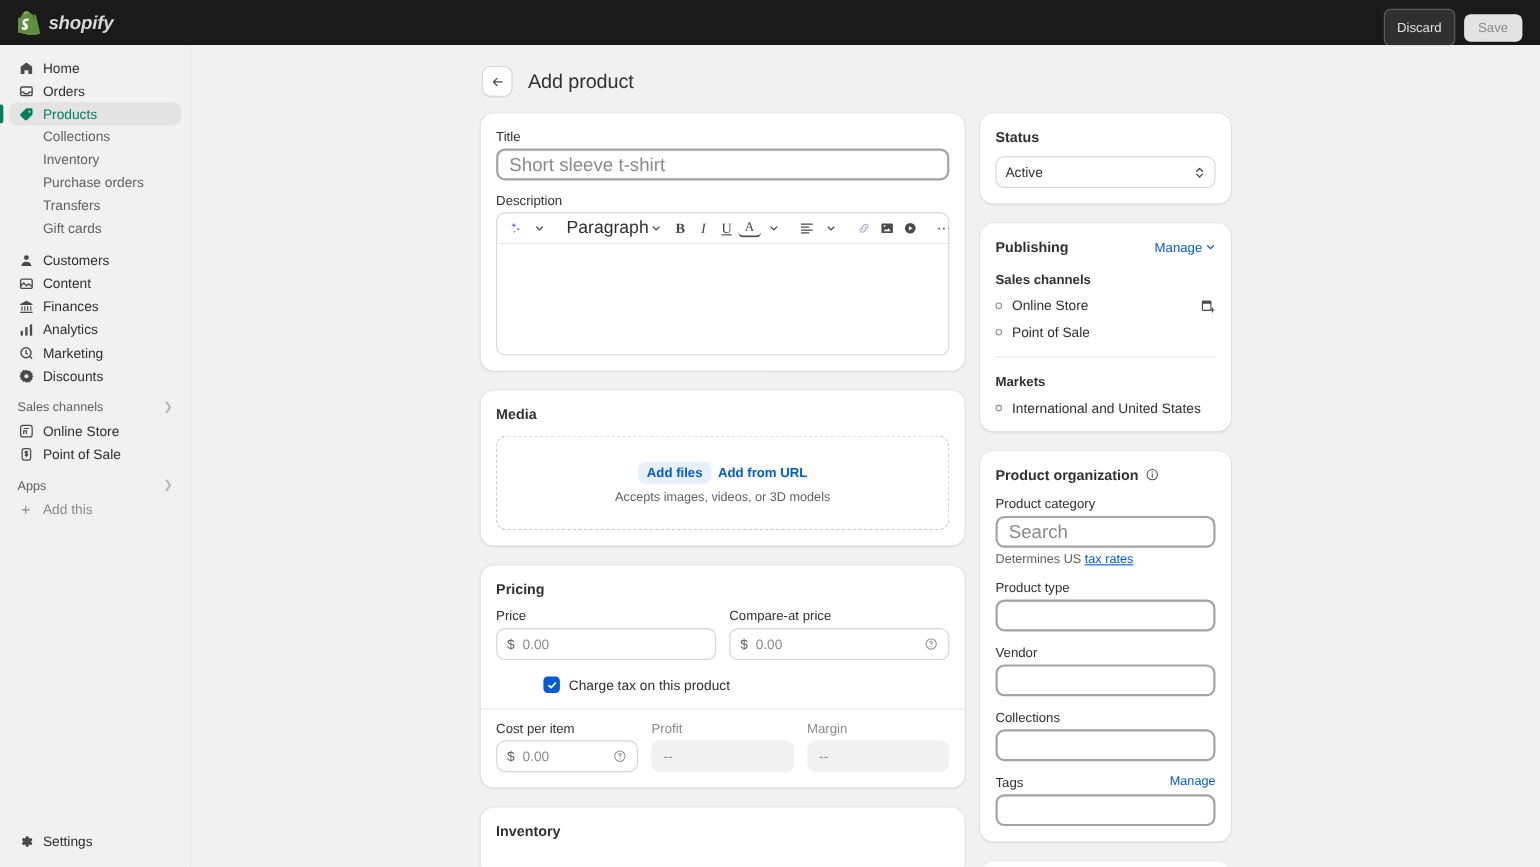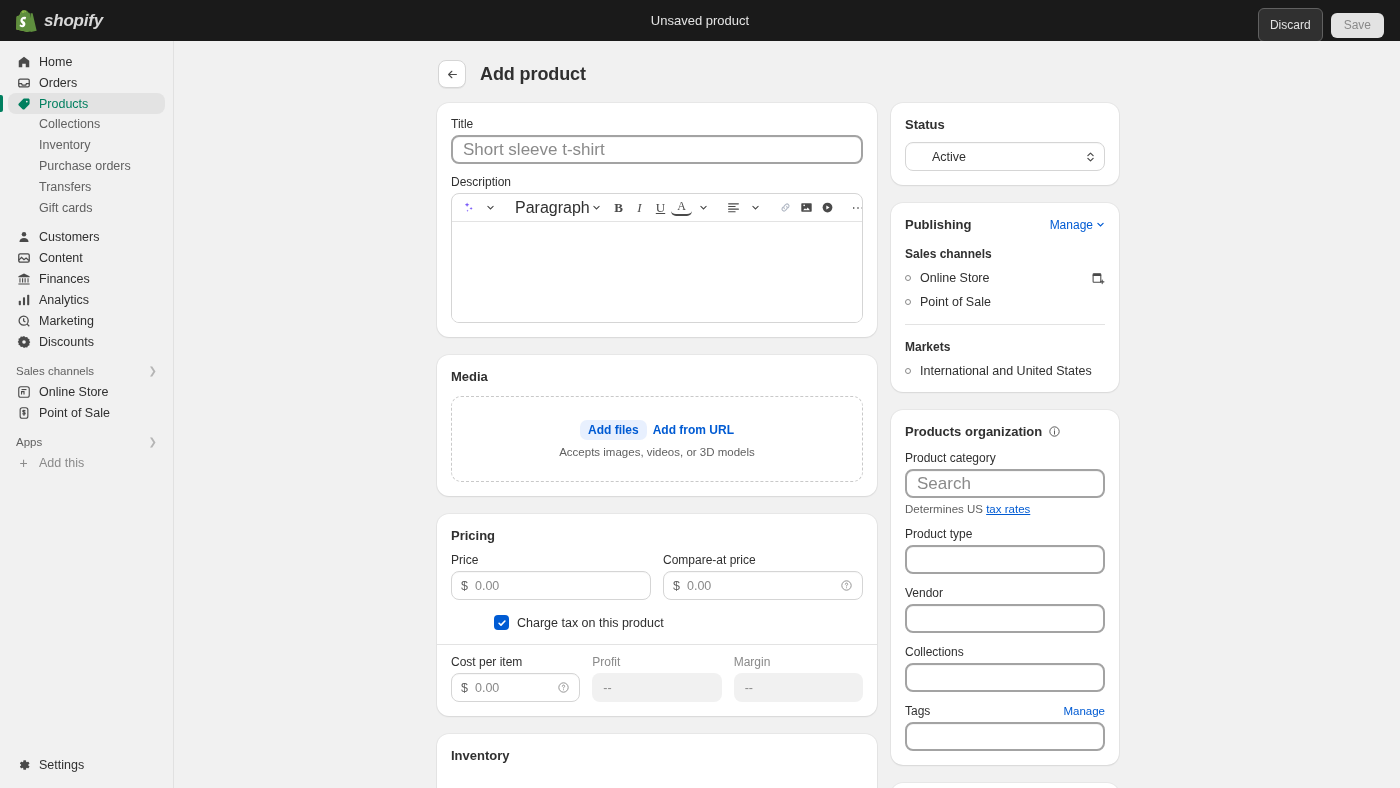--- a/index.html
+++ b/index.html
@@ -87,21 +87,21 @@
     position: absolute; top: 41px; left: 174px; width: 1226px; height: 747px;
     background: #f1f1f1; overflow: hidden;
   }
   .page { width: 700px; margin: 0 auto; padding-top: 14px; }
   .page-head { display: flex; align-items: center; gap: 14px; height: 38px; padding-left: 1px; }
   .back-btn {
     width: 28px; height: 28px; border: 1px solid #d5d5d5; border-radius: 8px;
     background: #fff; display: flex; align-items: center; justify-content: center;
     cursor: pointer; box-shadow: 0 1px 0 rgba(0,0,0,0.05);
   }
-  .page-title { font-size: 18px; font-weight: 700; color: #303030; letter-spacing: -0.1px; }
+  .page-title { font-size: 18px; font-weight: 400; color: #303030; letter-spacing: -0.1px; }
 
   .cols { display: flex; gap: 14px; margin-top: 10px; align-items: flex-start; }
   .col-left { width: 440px; }
   .col-right { width: 228px; }
 
   .card {
     background: #fff; border-radius: 12px;
     box-shadow: 0 0 0 1px rgba(0,0,0,0.04), 0 1px 2px rgba(0,0,0,0.07);
     padding: 14px;
     margin-bottom: 18px;
@@ -184,21 +184,21 @@
     cursor: pointer;
   }
   .checklabel { font-size: 12.5px; color: #303030; cursor: pointer; }
   .divider { height: 1px; background: #e3e3e3; margin: 14px -14px 0 -14px; }
 
   
   .select-wrap { position: relative; margin-top: 10px; }
   .select-box {
     width: 100%; height: 29px; border: 1px solid #d5d5d5; border-radius: 8px;
     background: #fff; font-size: 12.5px; color: #303030;
-    display: flex; align-items: center; padding: 0 26px; cursor: pointer;
+    display: flex; align-items: center; padding: 0 8px; cursor: pointer;
     box-shadow: inset 0 1px 1px rgba(0,0,0,0.03);
     text-align: right;
   }
   .select-caret {
     position: absolute; right: 9px; top: 50%; transform: translateY(-50%);
     color: #4a4a4a; line-height: 0;
   }
   .manage-link { font-size: 12px; color: #005bd3; cursor: pointer; display: flex; align-items: center; gap: 3px; }
   .sub-head { font-size: 12px; font-weight: 700; color: #303030; margin-top: 15px; }
   .chan-row {
@@ -234,21 +234,20 @@
         <svg width="21" height="22" viewBox="0 0 24 26">
           <path d="M15.2 3.1c-.2-.1-.6-.1-.9 0 0 0-.3.1-.7.2-.5-1.4-1.3-2.6-2.7-2.6h-.1C10.4.2 9.9 0 9.4 0 5.9 0 4.2 4.4 3.7 6.6c-1.4.4-2.4.7-2.5.8-.8.2-.8.3-.9 1C.2 9 0 22.9 0 22.9L13.5 26V3.1h1.7z" fill="#95bf47"></path>
           <path d="M14.3 3.1h-.9s-.3.1-.7.2C12.2 1.9 11.4.7 10 .7h-.1C9.5.2 9 0 8.5 0 5 0 3.3 4.4 2.8 6.6c-1.4.4-2.4.7-2.5.8-.8.2-.8.3-.9 1C-.7 9-.9 22.9-.9 22.9L12.6 26l7.3-1.6s-4.7-19.8-4.8-20.1c-.1-.3-.3-.5-.8-.5zM10.6 2.4c-.4.1-.9.3-1.4.4 0-1.2-.2-2-.4-2.5.8.1 1.4 1 1.8 2.1zM8.1.4c.3.6.5 1.5.5 2.7L6.3 3.8C6.8 1.9 7.6.8 8.1.4zM5.6 2.8c.2-1.5 1.1-4 3-4 .1 0 .2 0 .3.1-.8.7-1.6 2.1-2 4.2l-1.3.4z" fill="#5e8e3e" transform="translate(1,0)"></path>
           <path d="M19.3 4.2c-.1-.3-.3-.5-.8-.5h-.9s-.3.1-.7.2c-.5-1.4-1.3-2.6-2.7-2.6V26l7.3-1.6s-2.1-19.6-2.2-19.9z" fill="#fff" opacity="0"></path>
           <path d="M18.5 3.7h-1.7V26l7.3-1.6S19.4 4.5 19.3 4.2c-.1-.3-.3-.5-.8-.5z" fill="#5e8e3e"></path>
           <path d="M11.6 8.5l-.9 2.7s-.8-.4-1.8-.4c-1.4 0-1.5.9-1.5 1.1 0 1.2 3.3 1.7 3.3 4.7 0 2.3-1.5 3.8-3.4 3.8-2.3 0-3.5-1.4-3.5-1.4l.6-2.1s1.2 1 2.2 1c.7 0 .9-.5.9-.9 0-1.6-2.7-1.7-2.7-4.4 0-2.3 1.6-4.5 4.9-4.5 1.3 0 1.9.5 1.9.4z" fill="#fff"></path>
         </svg>
       </span>
       <span class="brand-word">shopify</span>
     </div>
-    <div class="topbar-title">Unsaved product</div>
     <div class="topbar-actions">
       <button class="btn-discard">Discard</button>
       <button class="btn-save">Save</button>
     </div>
   </div>
 
   <div class="sidebar">
     <div class="nav">
 
       <div class="nav-item">
@@ -632,21 +631,21 @@
 
             <div class="sub-head">Markets</div>
             <div class="chan-row">
               <span class="bullet"></span>
               <span>International and United States</span>
             </div>
           </div>
 
           <div class="card">
             <div class="org-title-row">
-              <span class="card-title">Products organization</span>
+              <span class="card-title">Product organization</span>
               <span class="info-icon">
                 <svg width="13" height="13" viewBox="0 0 20 20" fill="none" stroke="#4a4a4a" stroke-width="1.4">
                     <circle cx="10" cy="10" r="7.2"></circle>
                     <path d="M10 9v5" stroke-linecap="round"></path>
                     <circle cx="10" cy="6.2" r=".9" fill="#4a4a4a" stroke="none"></circle>
                   </svg>
               </span>
             </div>
 
             <div class="field-label" style="margin-top:12px;">Product category</div>

